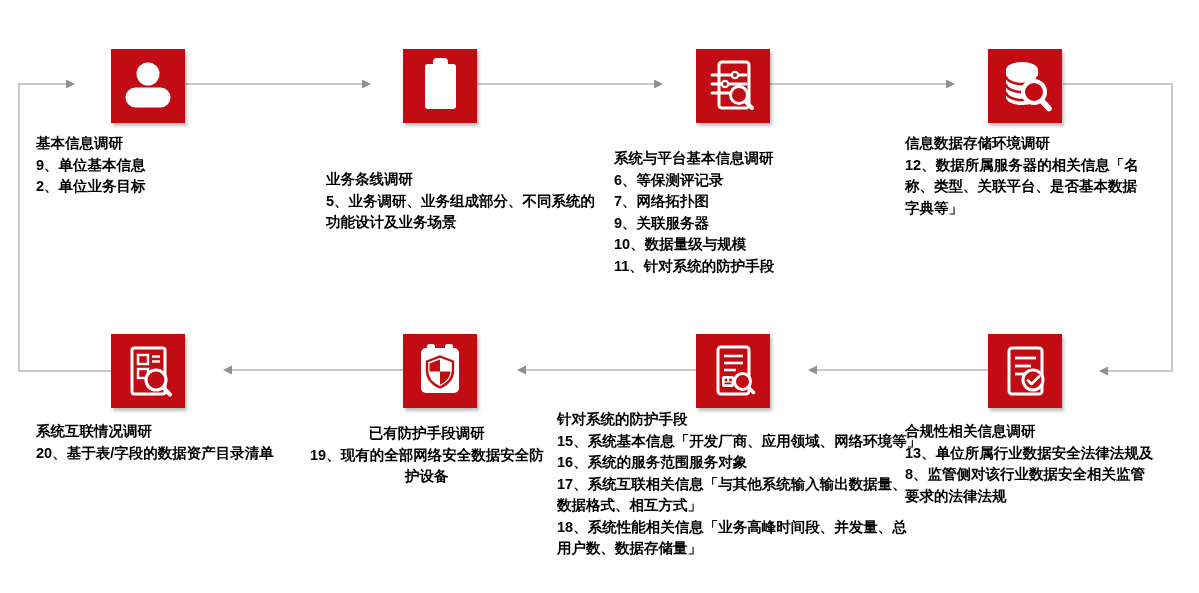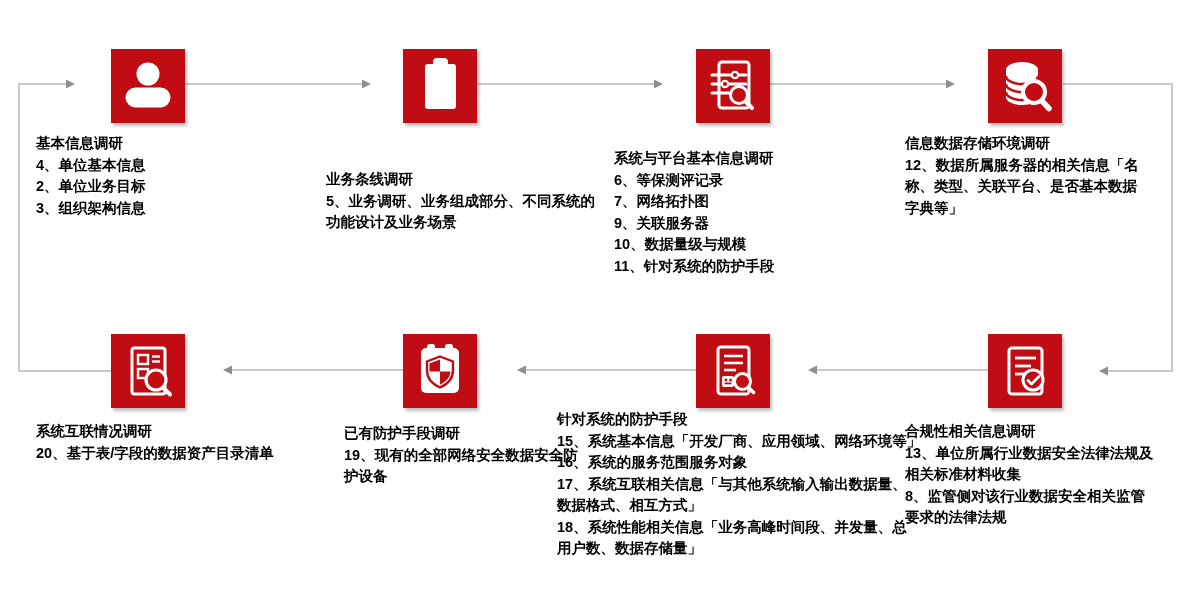--- a/index.html
+++ b/index.html
@@ -158,23 +158,22 @@
       <line class="fg-s" x1="27" y1="24" x2="48" y2="24" stroke-width="2.8"></line>
       <line class="fg-s" x1="27" y1="32" x2="43" y2="32" stroke-width="2.8"></line>
       <line class="fg-s" x1="27" y1="40" x2="38" y2="40" stroke-width="2.8"></line>
       <circle class="mag" cx="45" cy="46" r="10" stroke-width="3"></circle>
       <path class="fg-s rc" d="M40,46.5 l3.5,3.5 l7.5,-7.5" stroke-width="2.8" stroke-linejoin="round"></path>
     </svg>
   </div>
 
   <div class="textblock" style="left:36px; top:133px;">
     <div>基本信息调研</div>
-    <div>4、单位基本信息</div>
+    <div>9、单位基本信息</div>
     <div>2、单位业务目标</div>
-    <div>3、组织架构信息</div>
   </div>
 
   <div class="textblock" style="left:326px; top:133px;margin-top:36px;">
     <div>业务条线调研</div>
     <div>5、业务调研、业务组成部分、不同系统的</div>
     <div>功能设计及业务场景</div>
   </div>
 
   <div class="textblock" style="left:614px; top:133px;margin-top:15px;">
     <div>系统与平台基本信息调研</div>
@@ -188,36 +187,35 @@
   <div class="textblock" style="left:905px; top:133px;">
     <div>信息数据存储环境调研</div>
     <div>12、数据所属服务器的相关信息「名</div>
     <div>称、类型、关联平台、是否基本数据</div>
     <div>字典等」</div>
   </div>
 
   <div class="textblock" style="left:905px; top:421px;">
     <div>合规性相关信息调研</div>
     <div>13、单位所属行业数据安全法律法规及</div>
-    <div>相关标准材料收集</div>
     <div>8、监管侧对该行业数据安全相关监管</div>
     <div>要求的法律法规</div>
   </div>
 
   <div class="textblock" style="left:557px; top:409px;">
     <div>针对系统的防护手段</div>
     <div>15、系统基本信息「开发厂商、应用领域、网络环境等」</div>
     <div>16、系统的服务范围服务对象</div>
     <div>17、系统互联相关信息「与其他系统输入输出数据量、</div>
     <div>数据格式、相互方式」</div>
     <div>18、系统性能相关信息「业务高峰时间段、并发量、总</div>
     <div>用户数、数据存储量」</div>
   </div>
 
-  <div class="textblock" style="left:344px; top:423px;">
+  <div class="textblock" style="left:310px; top:423px;text-align:center;">
     <div>已有防护手段调研</div>
     <div>19、现有的全部网络安全数据安全防</div>
     <div>护设备</div>
   </div>
 
   <div class="textblock" style="left:36px; top:421px;">
     <div>系统互联情况调研</div>
     <div>20、基于表/字段的数据资产目录清单</div>
   </div>
 

